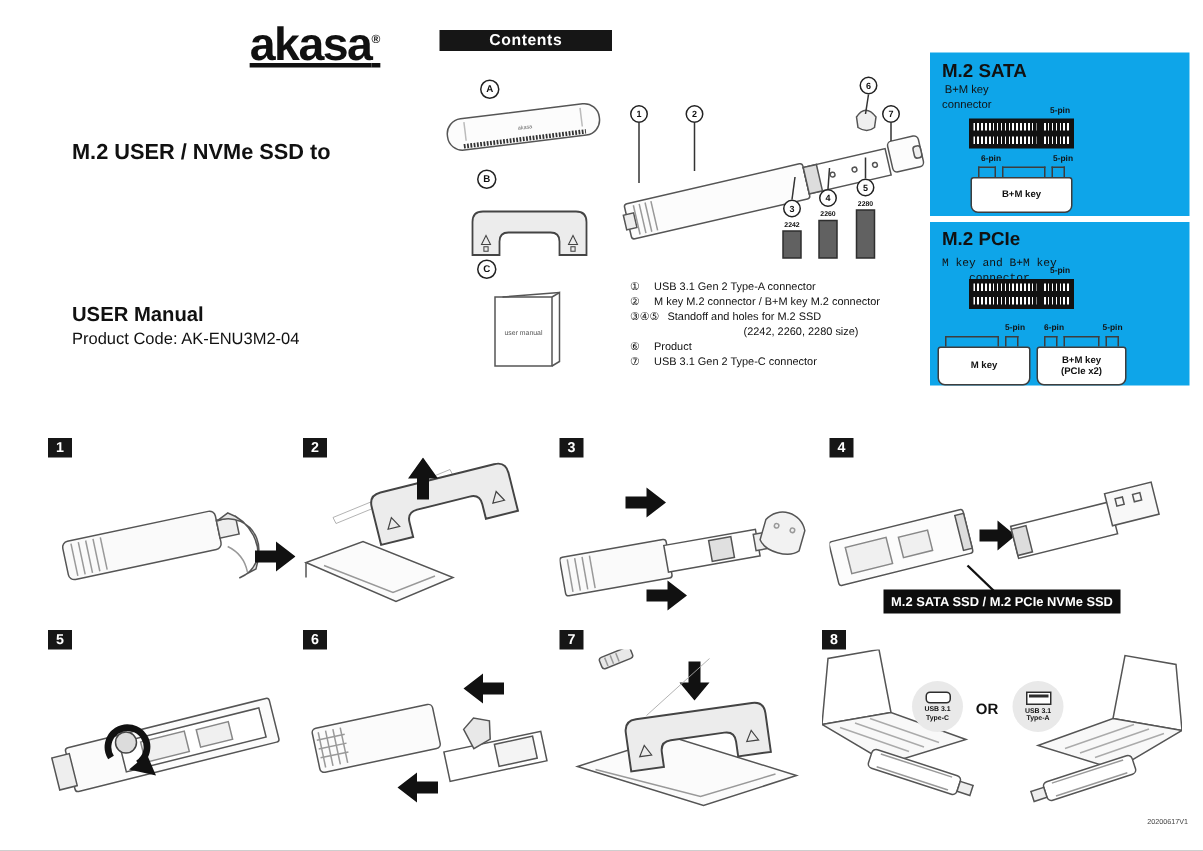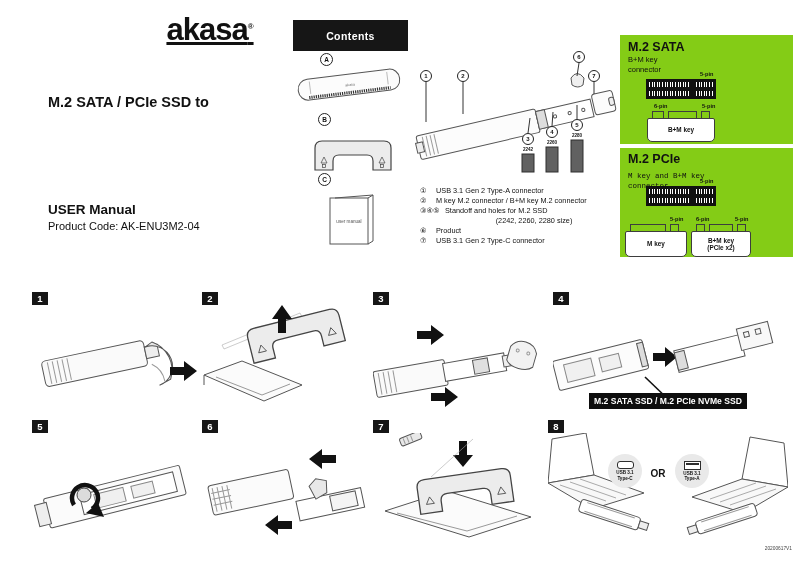--- a/index.html
+++ b/index.html
@@ -14,21 +14,21 @@
   .title{font-weight:bold;font-size:14.5px;line-height:1.3;}
   .manual{font-weight:bold;font-size:13.5px;}
   .pcode{font-size:11px;margin-top:3px;}
   .circ{border:1px solid #222;border-radius:50%;width:11px;height:11px;background:#fff;
         display:flex;align-items:center;justify-content:center;font-size:6.5px;font-weight:bold;}
   .legend{font-size:7.3px;line-height:1.36;}
   .legend .row{display:flex;}
   .legend .b{width:16px;flex:none;}
   .legend .b.wide{width:25px;}
   .legend .row.indent{margin-left:30px;justify-content:center;}
-  .panel{background:#84cc16;}
+  .panel{background:#0ea5e9;text-align:center;}
   .ptitle{font-weight:bold;font-size:12.5px;}
   .psub{font-size:7.5px;line-height:1.3;}
   .pin{font-size:5.6px;font-weight:bold;position:absolute;}
   .conn{position:absolute;background:#111;padding:3px 3px;box-sizing:border-box;
         display:flex;flex-direction:column;justify-content:space-between;}
   .conn .row{height:5px;display:flex;gap:5px;}
   .stripes{background:repeating-linear-gradient(90deg,#fff 0,#fff 1px,#111 1px,#111 2.6px);}
   .card{position:absolute;}
   .card .fingers{display:flex;gap:4px;padding:0 5px;height:7px;align-items:flex-end;}
   .card .fseg{height:7px;border:1px solid #3d3d3d;border-bottom:none;box-sizing:border-box;}
@@ -52,26 +52,26 @@
   svg text{font-family:"Liberation Sans","DejaVu Sans",sans-serif;}
 </style>
 </head>
 <body>
 
 <div class="page">
 
   <div class="abs brand" style="left:120px;top:12px;width:180px;text-align:center;"><span>akasa</span><sup>®</sup></div>
 
   <div class="abs title" style="left:48px;top:93px;">
-    <div>M.2 SATA / PCIe SSD to</div>
+    <div>M.2 USER / NVMe SSD to</div>
   </div>
   <div class="abs manual" style="left:48px;top:202px;">USER Manual</div>
   <div class="abs pcode" style="left:48px;top:217px;">Product Code: AK-ENU3M2-04</div>
 
-  <div class="abs bar" style="left:293px;top:20px;width:115px;height:31px;">Contents</div>
+  <div class="abs bar" style="left:293px;top:20px;width:115px;height:14px;">Contents</div>
 
   <div class="abs circ" style="left:320px;top:53px;">A</div>
   <svg class="abs" style="left:294px;top:60px;" width="112" height="50" viewBox="0 0 112 50">
     <g transform="rotate(-7 56 25)" stroke="#555" fill="#fcfcfc">
       <rect x="4" y="14" width="102" height="21" rx="10"></rect>
       <line x1="14" y1="32.5" x2="96" y2="32.5" stroke="#333" stroke-width="3" stroke-dasharray="1.2,1"></line>
       <line x1="16" y1="16.5" x2="16" y2="29" stroke="#bbb"></line>
       <line x1="94" y1="16.5" x2="94" y2="29" stroke="#bbb"></line>
       <text x="56" y="26" font-size="3.6" fill="#666" stroke="none" text-anchor="middle">akasa</text>
     </g>

